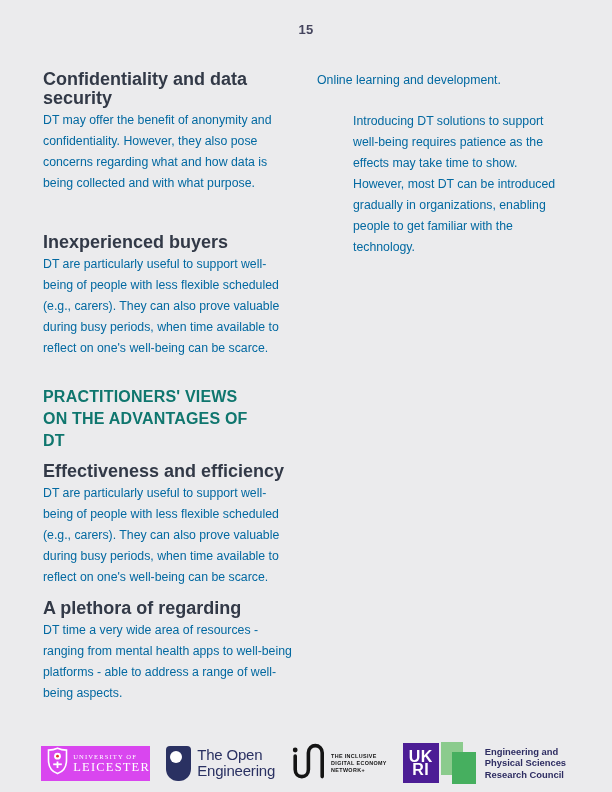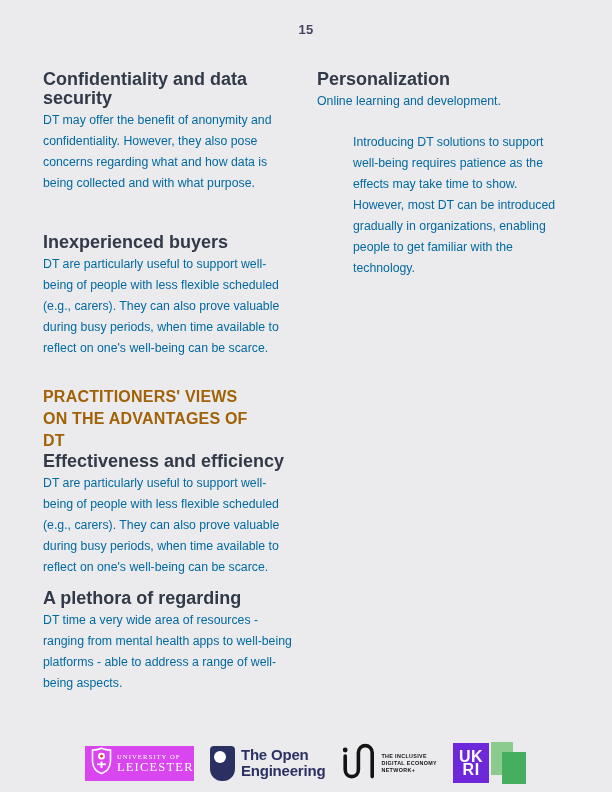--- a/index.html
+++ b/index.html
@@ -31,24 +31,24 @@
     line-height: 19px; margin-bottom: 2px;
   }
   .body-text {
     font-size: 12.3px; line-height: 21px; color: #0369a1;
   }
   .mt-block { margin-top: 39px; }
   .mt-small { margin-top: 11px; }
   .mt-para  { margin-top: 20px; margin-left: 36px; }
 
   .section-heading {
-    font-size: 16px; font-weight: 700; color: #a16207;
+    font-size: 16px; font-weight: 700; color: #0f766e;
     line-height: 22px; letter-spacing: 0.2px;
     width: 222px;
-    margin: 27px 0 0 0;
+    margin: 27px 0 10px 0;
   }
 
   
   .footer {
     position: absolute; top: 742px; left: 0; right: 0;
     display: flex; justify-content: center; align-items: center;
     gap: 16px;
   }
   .logo { display: flex; align-items: center; }
 
@@ -66,35 +66,35 @@
   .ou { gap: 6px; }
   .ou-shield {
     width: 25px; height: 35px; background: #2A3162;
     border-radius: 4px 4px 12px 12px; position: relative;
   }
   .ou-circle {
     position: absolute; left: 4px; top: 5px;
     width: 12px; height: 12px; border-radius: 50%; background: #fff;
   }
   .ou-text {
-    color: #2A3162; font-size: 15px; font-weight: 700; line-height: 16.5px;
+    color: #2A3162; font-size: 15px; font-weight: 400; line-height: 16.5px;
     letter-spacing: -0.2px;
   }
 
   
   .iden { gap: 6px; }
   .iden-text {
     color: #141414; font-size: 5.4px; font-weight: 700;
     line-height: 7px; letter-spacing: 0.35px;
   }
 
   
   .ukri { gap: 0; }
   .ukri-mark {
-    width: 36px; height: 40px; background: #6d28d9;
+    width: 36px; height: 40px; background: #4c1d95;
     display: flex; flex-direction: column; justify-content: center; align-items: center;
   }
   .ukri-letters {
     color: #fff; font-size: 16px; font-weight: 800; line-height: 13.5px;
     letter-spacing: 0.5px;
   }
   .ukri-green { position: relative; width: 36px; height: 42px; margin-left: 2px; }
   .ukri-green-light { position: absolute; left: 0; top: 0; width: 22px; height: 33px; background: #8BCB8D; }
   .ukri-green-dark  { position: absolute; left: 11px; top: 10px; width: 24px; height: 32px; background: #46AF5F; }
   .ukri-council {
@@ -130,21 +130,20 @@
       </div>
 
       <div class="mt-small">
         <div class="entry-heading">A plethora of regarding</div>
         <div class="body-text">DT time a very wide area of resources - ranging from mental health apps to well-being platforms - able to address a range of well-being aspects.</div>
       </div>
     </div>
 
     <div class="col">
       <div>
-        <div class="entry-heading">Personalization</div>
         <div class="body-text">Online learning and development.</div>
       </div>
       <div class="body-text mt-para">Introducing DT solutions to support well-being requires patience as the effects may take time to show. However, most DT can be introduced gradually in organizations, enabling people to get familiar with the technology.</div>
     </div>
 
   </div>
 
   <div class="footer">
 
     <div class="logo leicester">
@@ -189,17 +188,18 @@
 
     <div class="logo ukri">
       <span class="ukri-mark">
         <span class="ukri-letters">UK</span>
         <span class="ukri-letters">RI</span>
       </span>
       <span class="ukri-green">
         <span class="ukri-green-light"></span>
         <span class="ukri-green-dark"></span>
       </span>
+      <span class="ukri-council">Engineering and Physical Sciences Research Council</span>
     </div>
 
   </div>
 
 </div>
 
 </body></html>

